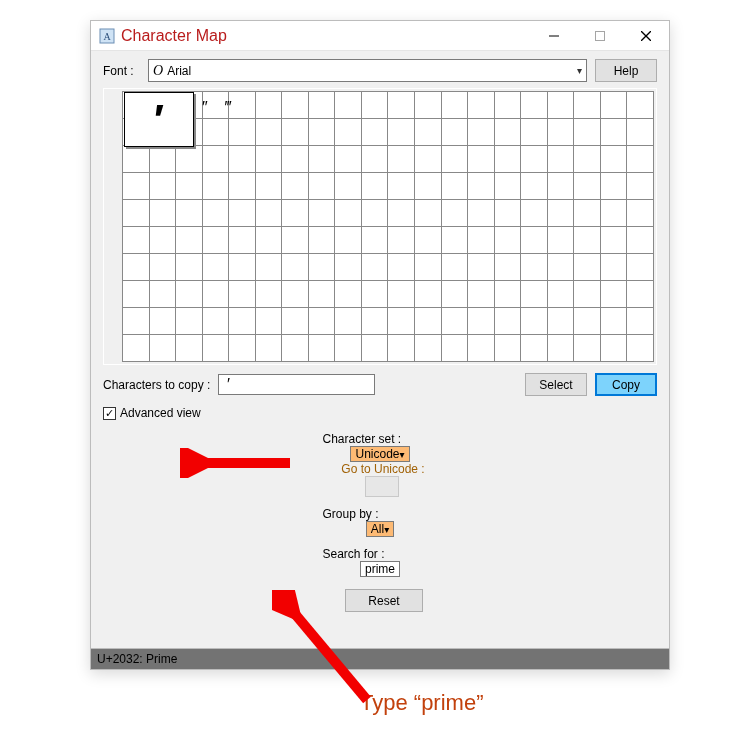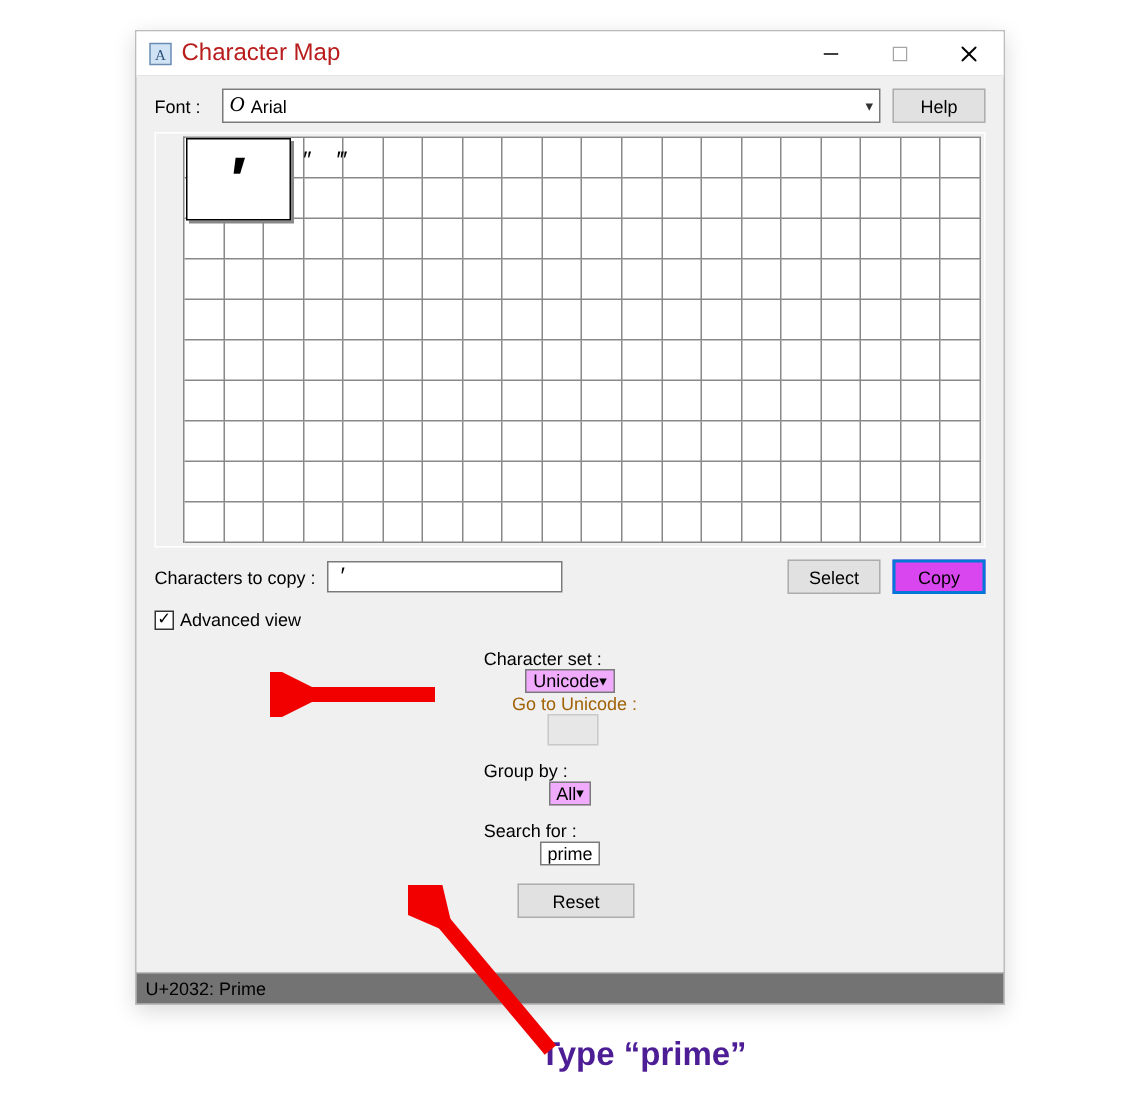--- a/index.html
+++ b/index.html
@@ -57,21 +57,21 @@
   .font-select .font-name { font-size:12px; }
   .font-select .chev { margin-left:auto; font-size:10px; color:#333;}
   .help-btn, .btn {
     width: 62px; height: 23px;
     background:#e1e1e1;
     border:1px solid #adadad;
     font-size:12px;
     display:flex; align-items:center; justify-content:center;
     margin-left: 8px;
   }
-  .btn.primary { border:2px solid #0078d7; background:#d946ef;}
+  .btn.primary { border:2px solid #0078d7; background:#7dd3fc;}
   
   .grid-frame {
     margin-top: 2px;
     border:1px solid #fff;
     position: relative;
     padding: 2px 2px 2px 18px;
   }
   .char-grid {
     display: grid;
     grid-template-columns: repeat(20, 1fr);
@@ -104,21 +104,21 @@
   }
   
   .lower { padding-top: 8px; }
   .lower .label2 { width: 115px; font-size:12px;}
   .lower .row { margin-bottom: 10px; }
   .input-text {
     flex:1; height:21px; background:#fff; border:1px solid #7a7a7a;
     padding: 0 4px; font-size:12px; display:flex; align-items:center;
   }
   .dropdown {
-    flex:1; height:23px; background:#f0abfc; border:1px solid #7a7a7a;
+    flex:1; height:23px; background:#fdba74; border:1px solid #7a7a7a;
     padding:0 4px; font-size:12px; display:flex; align-items:center;
   }
   .dropdown .chev { margin-left:auto; font-size:10px;}
   .checkbox-row { display:flex; align-items:center; gap:4px; margin: 8px 0 12px 0;}
   .checkbox-visual {
     width:13px; height:13px; border:1px solid #333; background:#fff;
     display:flex; align-items:center; justify-content:center; font-size:11px; line-height:1;
   }
   .ghost-label { font-size:12px; color:#a16207; margin-left:6px;}
   .small-box { width:34px; height:21px; background:#e7e7e7; border:1px solid #c9c9c9; margin-left:4px;}
@@ -136,21 +136,21 @@
     z-index: 50;
     pointer-events:none;
   }
   .annotation-arrow2 {
     position:absolute; left: 272px; top: 590px;
     z-index: 50;
     pointer-events:none;
   }
   .annotation-text {
     position:absolute; left: 360px; top: 690px;
-    color:#4c1d95; font-weight:bold; font-size:22px;
+    color:#c2410c; font-weight:normal; font-size:22px;
     font-family: Arial, sans-serif;
   }
   .row.copyrow .input-text { max-width: 190px; padding-left:8px; font-size:16px; font-family:Arial;}
   .row.fontrow .label { width:45px;}
   .dropdown.charset { max-width:258px;}
   .dropdown.groupby { max-width:258px;}
   .input-text.search { max-width:258px; font-family:Arial; background:#fff;}
   .spacer { flex:1;}
   .row.bot { align-items: center; flex-direction: column;}
 </style>

